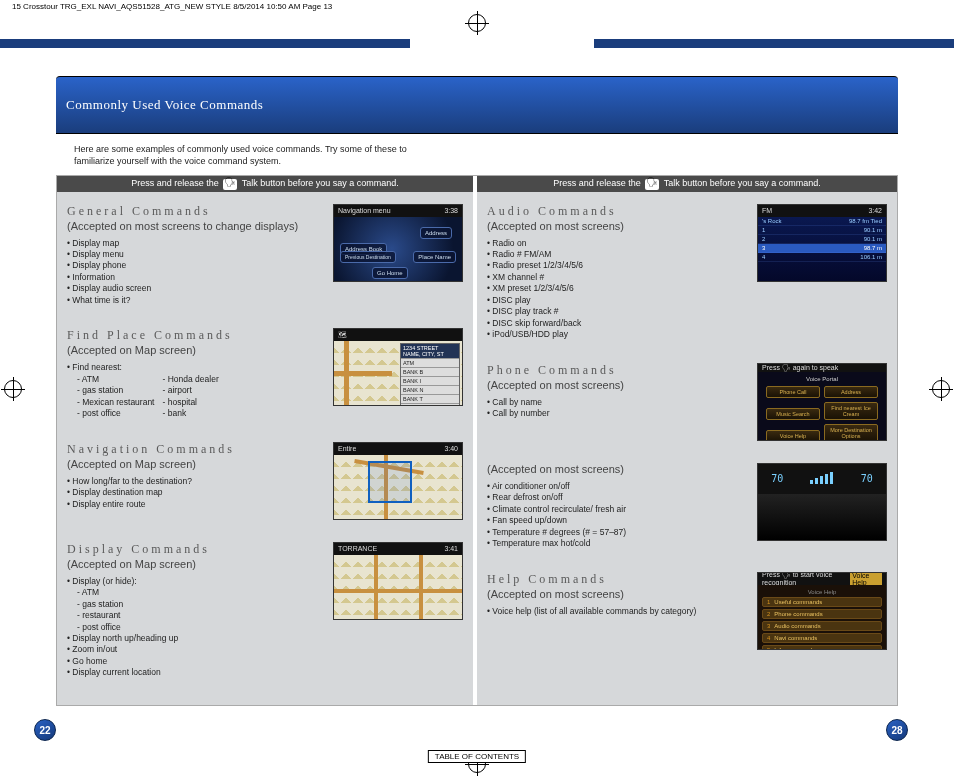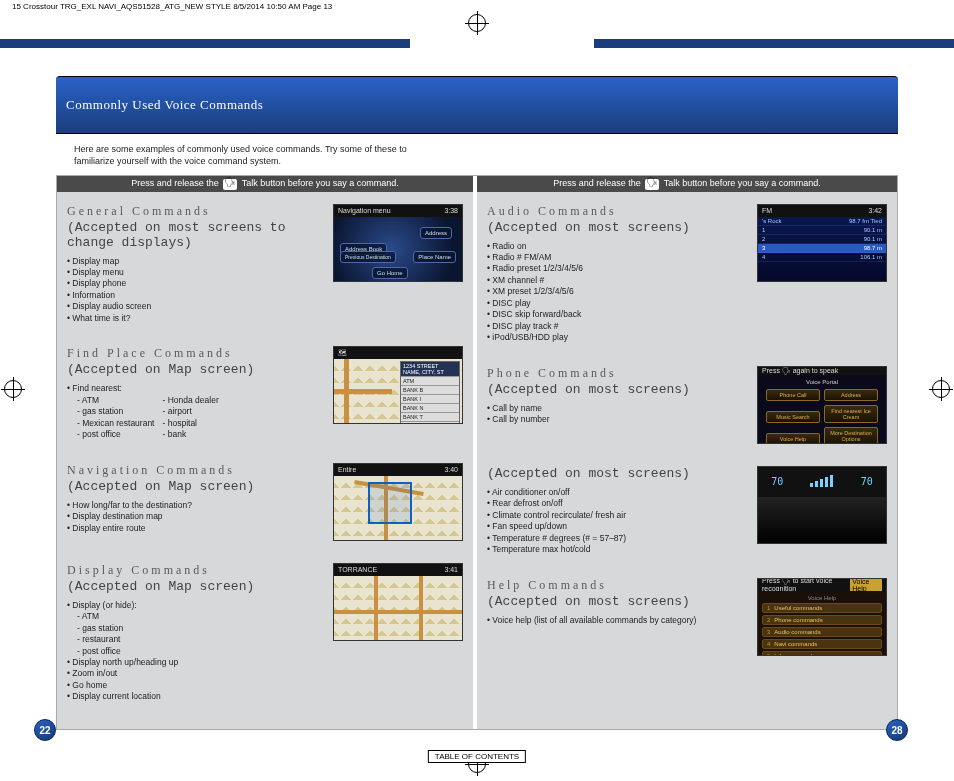--- a/index.html
+++ b/index.html
@@ -102,24 +102,23 @@
   }
   .cmd-text { flex: 1; }
   .cmd-title {
     font-family: Georgia, 'Times New Roman', serif;
     font-size: 12px;
     letter-spacing: 3px;
     color: #5a5a5a;
     margin-bottom: 1px;
   }
   .cmd-sub {
-    font-size: 13px;
+    font-size: 11px;
     color: #444;
     margin-bottom: 6px;
-    font-family: Liberation Mono, monospace;
   }
   .cmd-list {
     font-size: 8.5px;
     line-height: 1.35;
     color: #222;
   }
   .cmd-list .bullet::before { content: "• "; }
   .cmd-list .dash::before { content: "- "; }
   .indent1 { margin-left: 10px; }
   .two-col-list { display: flex; gap: 8px; }
@@ -414,22 +413,22 @@
         <div class="cmd-text">
           <div class="cmd-title">Audio Commands</div>
           <div class="cmd-sub">(Accepted on most screens)</div>
           <div class="cmd-list">
             <div class="bullet">Radio on</div>
             <div class="bullet">Radio # FM/AM</div>
             <div class="bullet">Radio preset 1/2/3/4/5/6</div>
             <div class="bullet">XM channel #</div>
             <div class="bullet">XM preset 1/2/3/4/5/6</div>
             <div class="bullet">DISC play</div>
+            <div class="bullet">DISC play track #</div>
             <div class="bullet">DISC skip forward/back</div>
-            <div class="bullet">DISC play track #</div>
             <div class="bullet">iPod/USB/HDD play</div>
           </div>
         </div>
         <div class="thumb audio">
           <div class="tbar">
               <span>FM</span>
               <span>3:42</span>
             </div>
           <div class="tbody">
             <div class="line">

